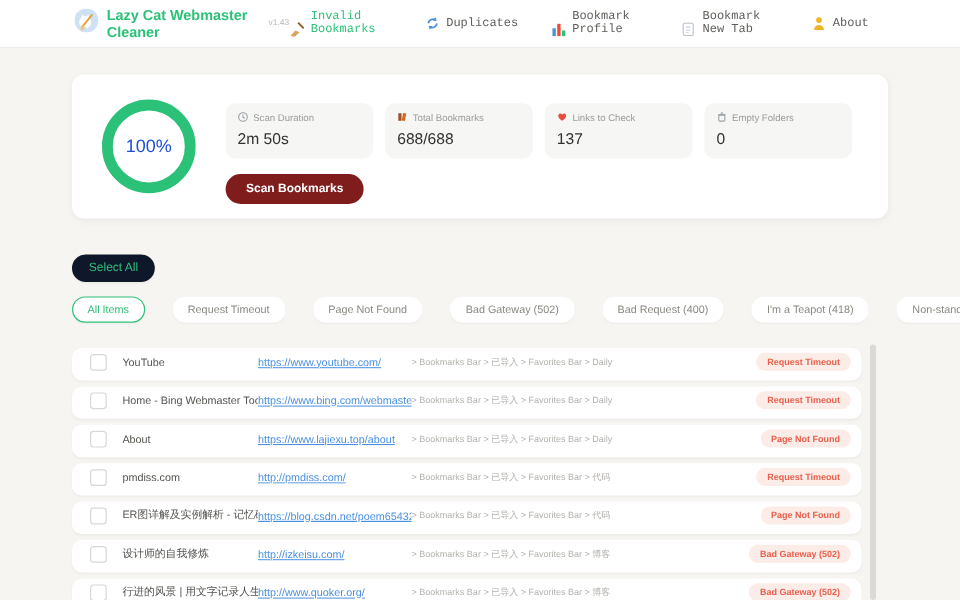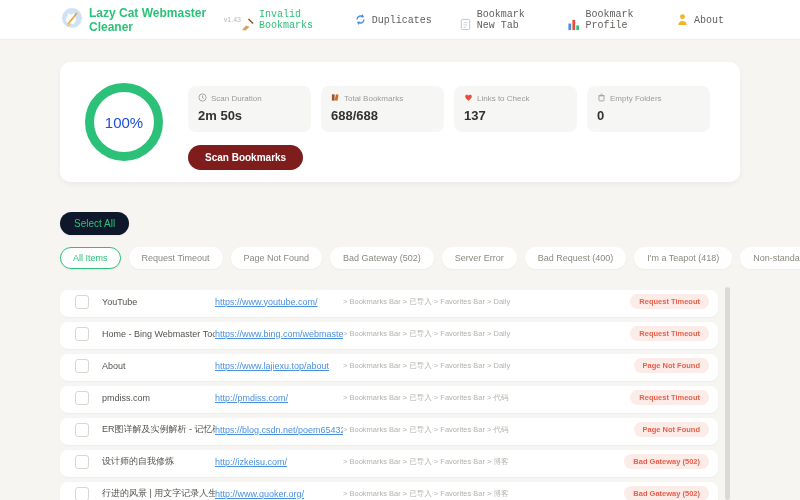--- a/index.html
+++ b/index.html
@@ -20,31 +20,31 @@
   
   .main { padding-left:60px; }
   .card { width:680px; height:120px; background:#fff; border-radius:10px; margin-top:22px;
           box-shadow:0 2px 6px rgba(0,0,0,.05); display:flex; }
   .ring { width:78px; height:78px; border:9px solid #2cc178; border-radius:50%; margin:21px 0 0 25px;
           display:flex; align-items:center; justify-content:center; color:#1d4ed8; font-size:15px; }
   .card-right { flex:1; margin-left:25px; padding-right:30px; }
   .stats { display:flex; gap:10px; margin-top:24px; }
   .stat { flex:1; background:#f6f6f5; border-radius:8px; height:46px; padding:7px 10px; }
   .stat-lab { display:flex; align-items:center; gap:4px; font-size:8px; color:#9b9b98; }
-  .stat-val { font-size:13px; font-weight:bold; color:#33322f; margin-top:4px; }
+  .stat-val { font-size:13px; font-weight:normal; color:#33322f; margin-top:4px; }
   .scan-btn { display:inline-block; margin-top:13px; background:#7f1d1d; color:#fff; font-size:10px;
               font-weight:bold; padding:7px 17px; border-radius:14px; border:none; cursor:pointer; }
 
   
   .actions { margin-top:30px; display:flex; gap:9px; }
   .pill { background:#0f172a; color:#2cc178; font-size:10px; padding:6px 14px; border-radius:14px;
           border:none; box-shadow:0 1px 2px rgba(0,0,0,.05); cursor:pointer; }
 
   
-  .chips { margin-top:12px; display:flex; gap:8px; }
+  .chips { margin-top:12px; display:flex; gap:23px; }
   .chip { background:#fff; color:#8a8880; font-size:9px; padding:5px 12px; border-radius:12px;
           border:1px solid transparent; box-shadow:0 1px 2px rgba(0,0,0,.04); cursor:pointer; white-space:nowrap; }
   .chip.active { color:#2cc178; border-color:#2cc178; }
 
   
   .list { margin-top:21px; width:658px; }
   .row { height:27px; background:#fff; border-radius:8px; margin-bottom:5px; display:flex; align-items:center;
          padding:0 9px 4px 15px; box-shadow:0 1px 2px rgba(0,0,0,.04); }
   .cb { width:14px; height:14px; border:1.5px solid #d9d7d3; border-radius:3px; background:#fff;
         margin-right:13px; flex:0 0 auto; cursor:pointer; }
@@ -92,35 +92,35 @@
           <path d="M10.8 7a4 4 0 0 1-6.8 2.6" stroke="#4a90e2" fill="none" stroke-width="1.5"></path>
           <path d="M9.4 1.2 l1.2 3.4 -3.5 .1z" fill="#4a90e2"></path>
           <path d="M4.6 12.8 l-1.2-3.4 3.5-.1z" fill="#4a90e2"></path>
         </svg>
       </span>
       <span>Duplicates</span>
     </div>
     <div class="nav-item">
       <span>
         <svg width="13" height="13" viewBox="0 0 14 14">
-          <rect x="2.5" y="1.5" width="9" height="11" rx="1.5" fill="#fff" stroke="#b9c2cc"></rect>
-          <path d="M5 5h4 M5 7.5h4 M5 10h2.5" stroke="#c9d2da" stroke-width="1"></path>
-        </svg>
-      </span>
-      <span>Bookmark New Tab</span>
-    </div>
-    <div class="nav-item">
-      <span>
-        <svg width="13" height="13" viewBox="0 0 14 14">
           <rect x="1.5" y="6" width="3" height="7" fill="#4a90e2"></rect>
           <rect x="5.8" y="2" width="3" height="11" fill="#e74c3c"></rect>
           <rect x="10" y="8" width="3" height="5" fill="#2cc178"></rect>
         </svg>
       </span>
       <span>Bookmark Profile</span>
+    </div>
+    <div class="nav-item">
+      <span>
+        <svg width="13" height="13" viewBox="0 0 14 14">
+          <rect x="2.5" y="1.5" width="9" height="11" rx="1.5" fill="#fff" stroke="#b9c2cc"></rect>
+          <path d="M5 5h4 M5 7.5h4 M5 10h2.5" stroke="#c9d2da" stroke-width="1"></path>
+        </svg>
+      </span>
+      <span>Bookmark New Tab</span>
     </div>
     <div class="nav-item">
       <span>
         <svg width="13" height="13" viewBox="0 0 14 14">
           <circle cx="7" cy="4" r="2.6" fill="#f0b429"></circle>
           <path d="M2.5 13 a4.5 4.5 0 0 1 9 0z" fill="#f0b429"></path>
         </svg>
       </span>
       <span>About</span>
     </div>
@@ -189,21 +189,20 @@
 
   <div class="actions">
     <button class="pill">Select All</button>
   </div>
 
   <div class="chips">
     <button class="chip active">All Items</button>
     <button class="chip">Request Timeout</button>
     <button class="chip">Page Not Found</button>
     <button class="chip">Bad Gateway (502)</button>
-    <button class="chip">Server Error</button>
     <button class="chip">Bad Request (400)</button>
     <button class="chip">I'm a Teapot (418)</button>
     <button class="chip">Non-standard Error (468)</button>
   </div>
 
   <div class="list">
     <div class="row">
       <span class="cb"></span>
       <span class="rtitle">YouTube</span>
       <a class="rurl">https://www.youtube.com/</a>

